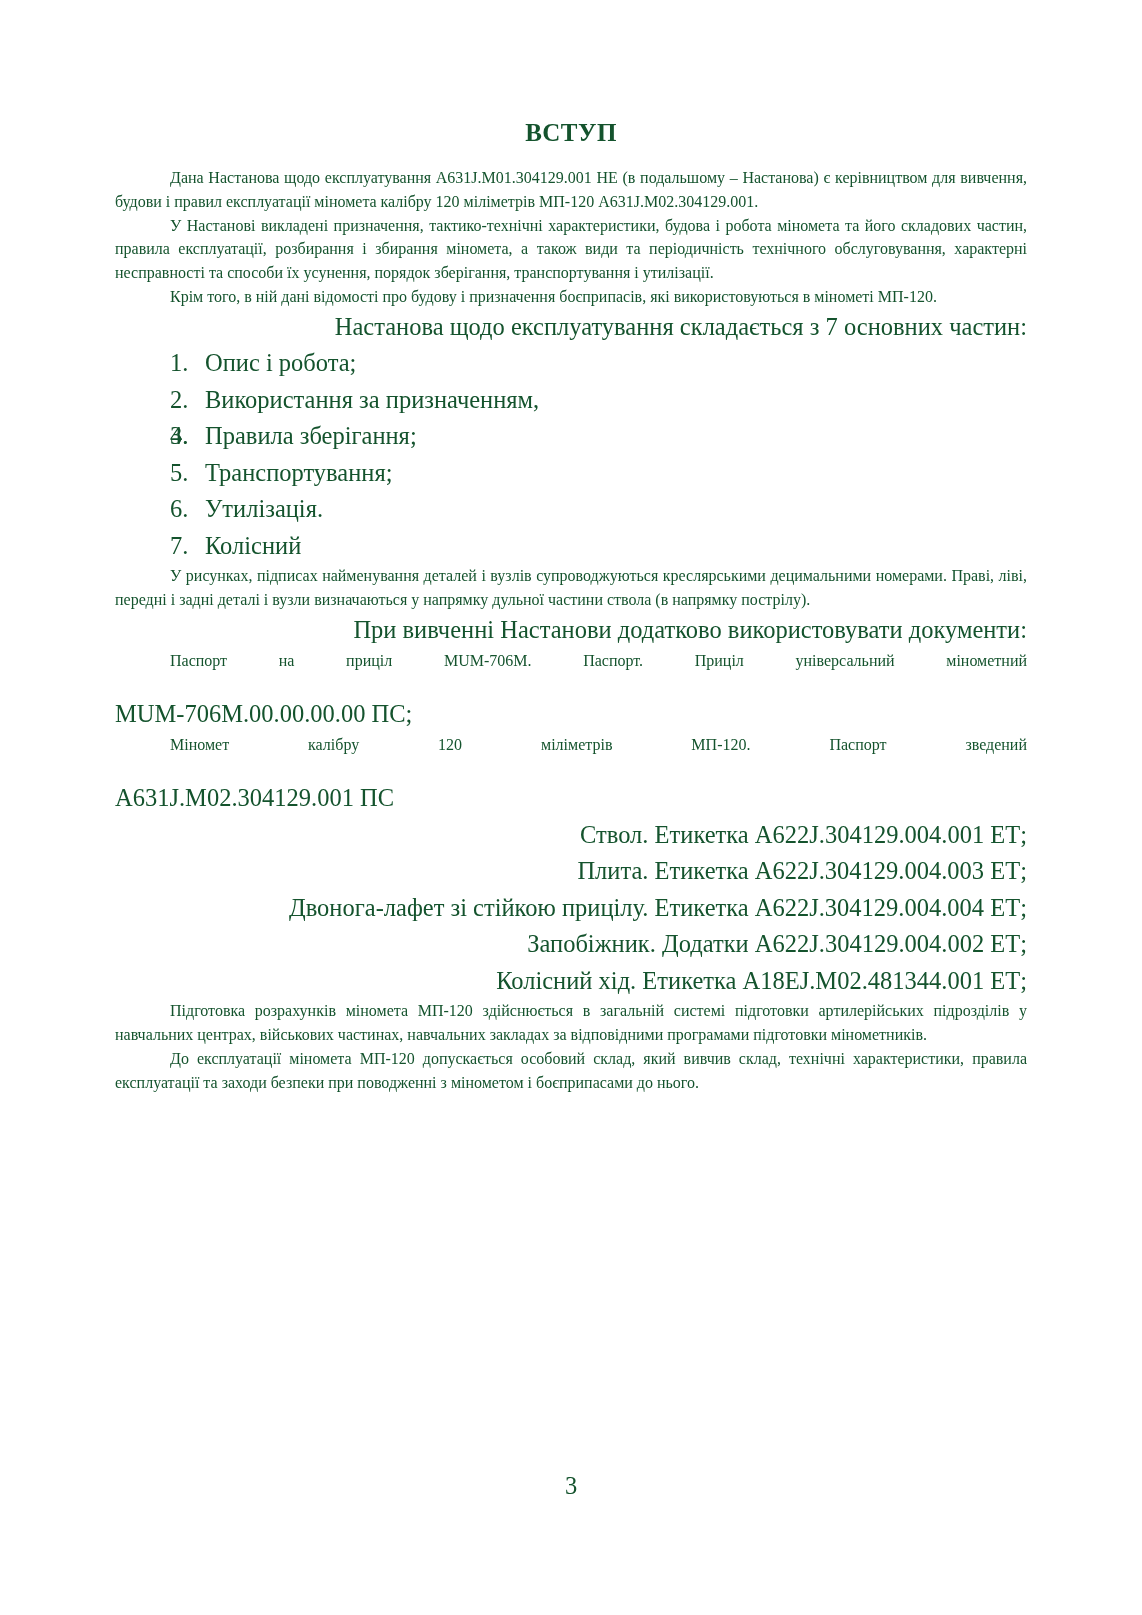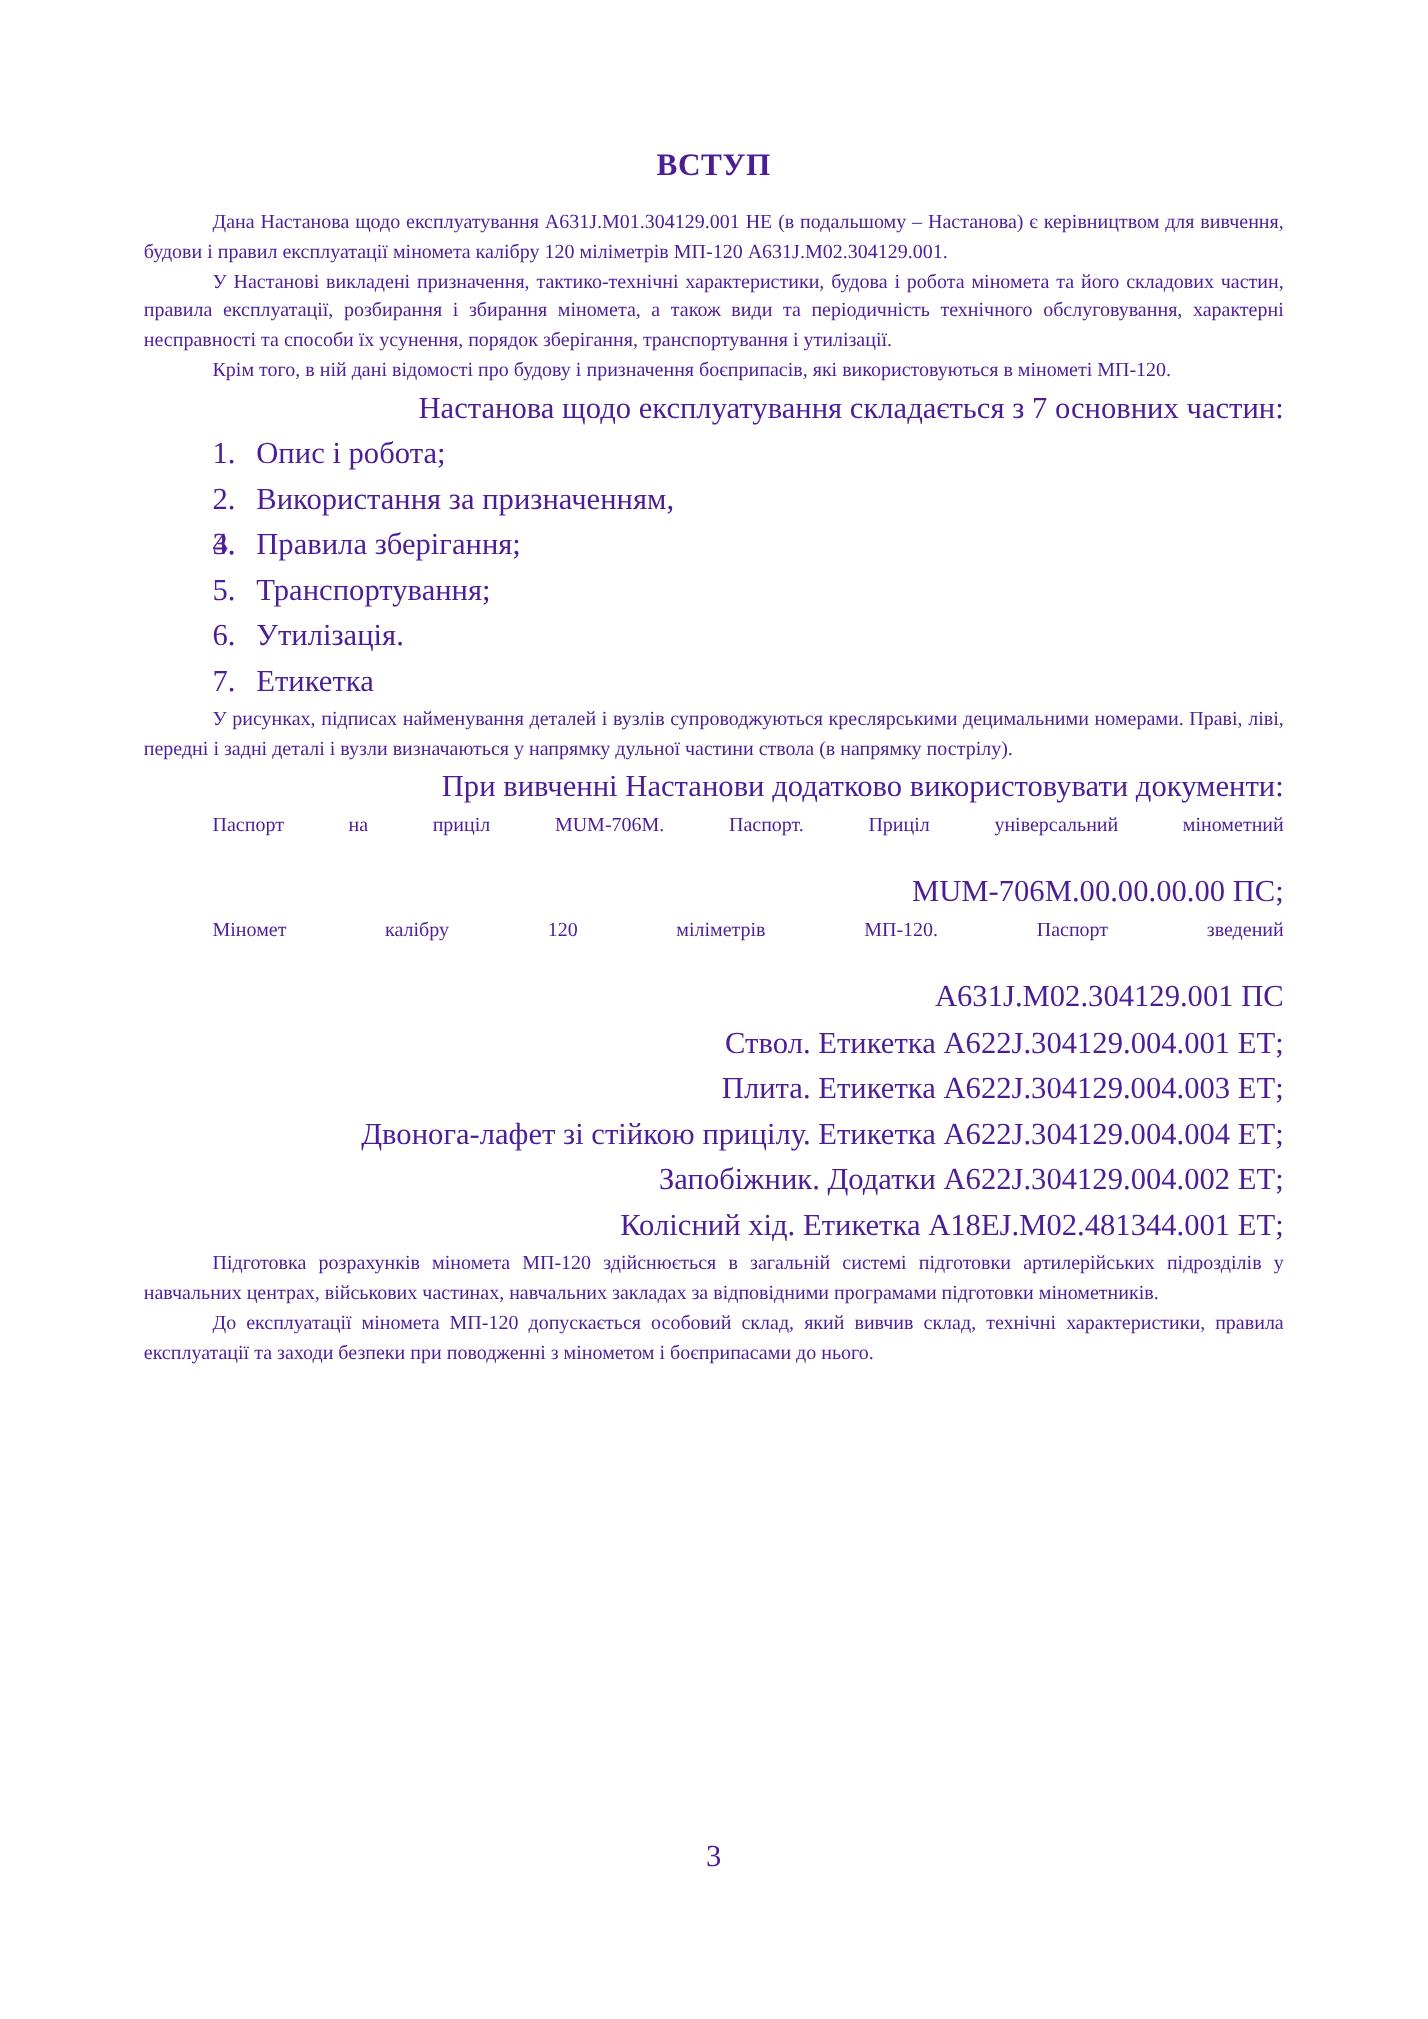--- a/index.html
+++ b/index.html
@@ -8,21 +8,21 @@
     padding: 0;
     background: #ffffff;
   }
   .page {
     position: relative;
     width: 1142px;
     height: 1615px;
     margin: 0 auto;
     background: #ffffff;
     font-family: "Liberation Serif", "DejaVu Serif", serif;
-    color: #4c1d95;
+    color: #14532d;
     overflow: hidden;
   }
   .content {
     position: absolute;
     left: 115px;
     top: 118px;
     width: 912px;
   }
   .doc-heading {
     text-align: center;
@@ -72,21 +72,21 @@
     font-size: 24.5px;
     line-height: 1.49;
     text-indent: 55px;
     text-align: right;
   }
   .cont-line {
     margin: 0;
     font-size: 24.5px;
     line-height: 1.49;
     text-indent: 0;
-    text-align: right;
+    text-align: left;
   }
   .page-number {
     position: absolute;
     left: 0;
     right: 0;
     top: 1472px;
     text-align: center;
     font-size: 24.5px;
     font-family: "Liberation Serif", "DejaVu Serif", serif;
   }
@@ -127,21 +127,21 @@
       <li>
         <span class="num">5.</span>
         <span>Транспортування;</span>
       </li>
       <li>
         <span class="num">6.</span>
         <span>Утилізація.</span>
       </li>
       <li>
         <span class="num">7.</span>
-        <span>Етикетка</span>
+        <span>Колісний</span>
       </li>
     </ol>
 
     <p class="para">У рисунках, підписах найменування деталей і вузлів супроводжуються креслярськими децимальними номерами. Праві, ліві, передні і задні деталі і вузли визначаються у напрямку дульної частини ствола (в напрямку пострілу).</p>
 
     <p class="simple-line">При вивченні Настанови додатково використовувати документи:</p>
 
     <p class="para stretch">Паспорт на приціл MUM-706M. Паспорт. Приціл універсальний мінометний</p>
     <p class="cont-line">MUM-706M.00.00.00.00 ПС;</p>
 

